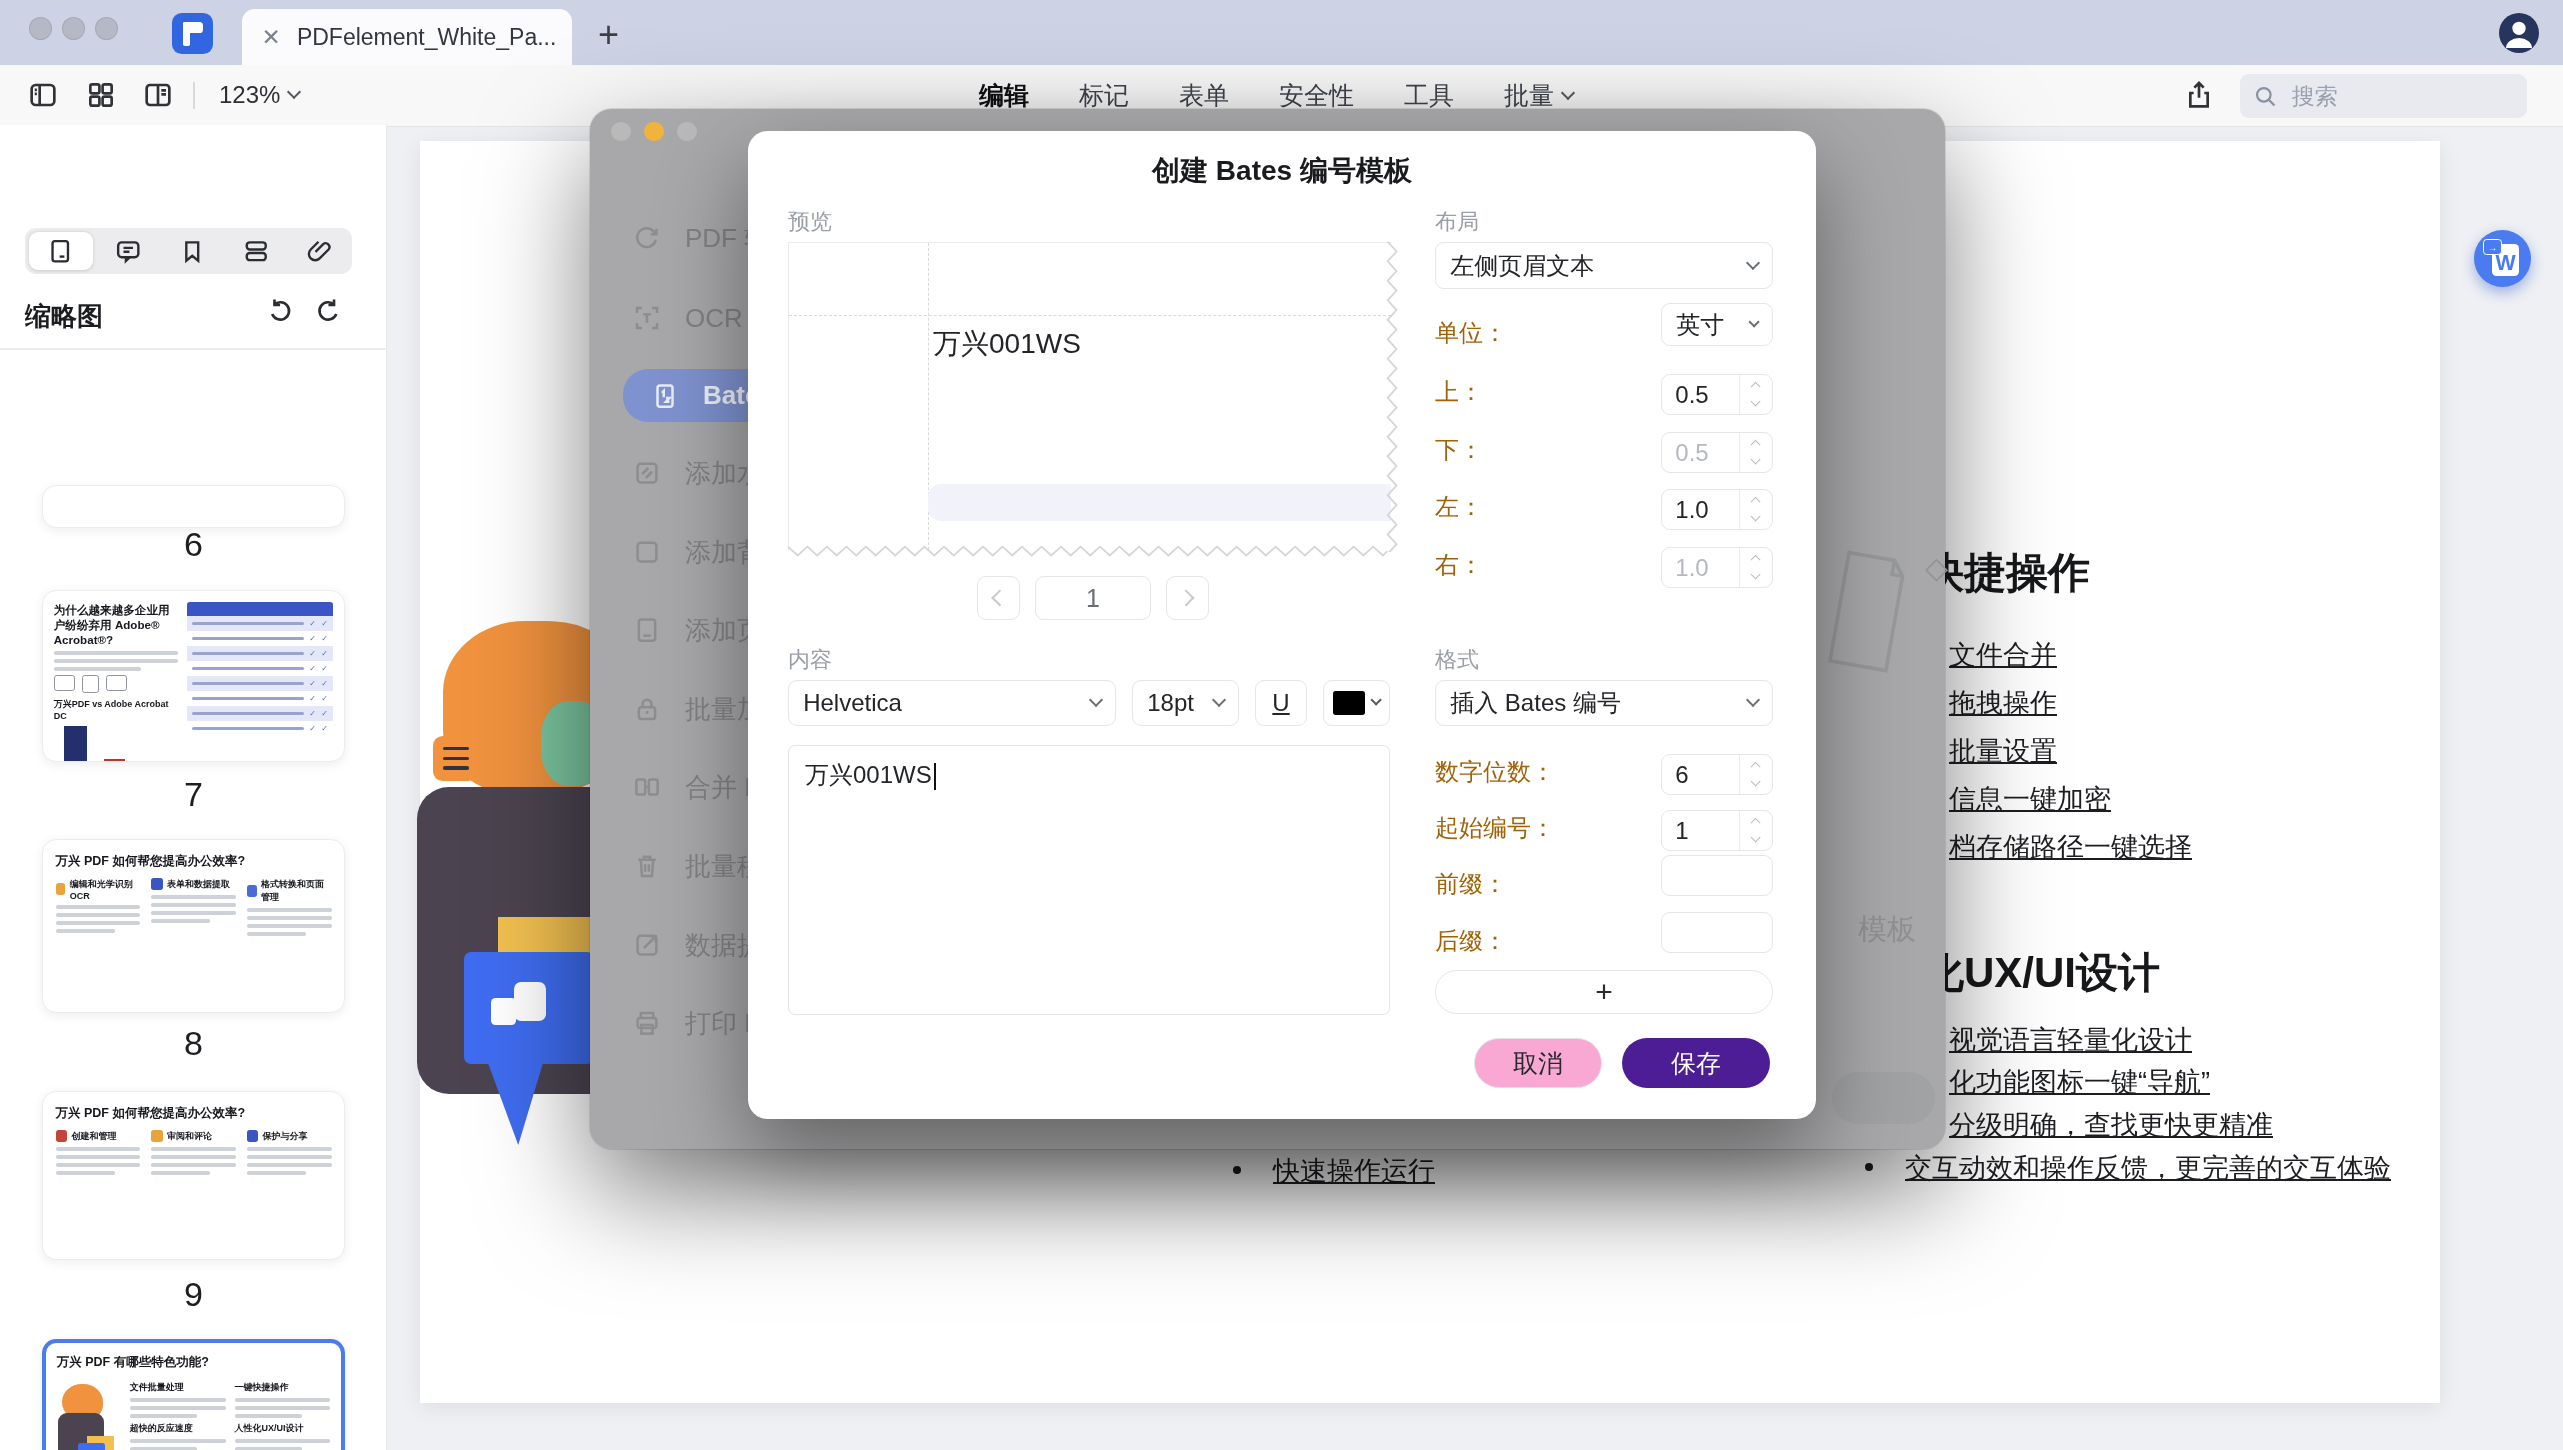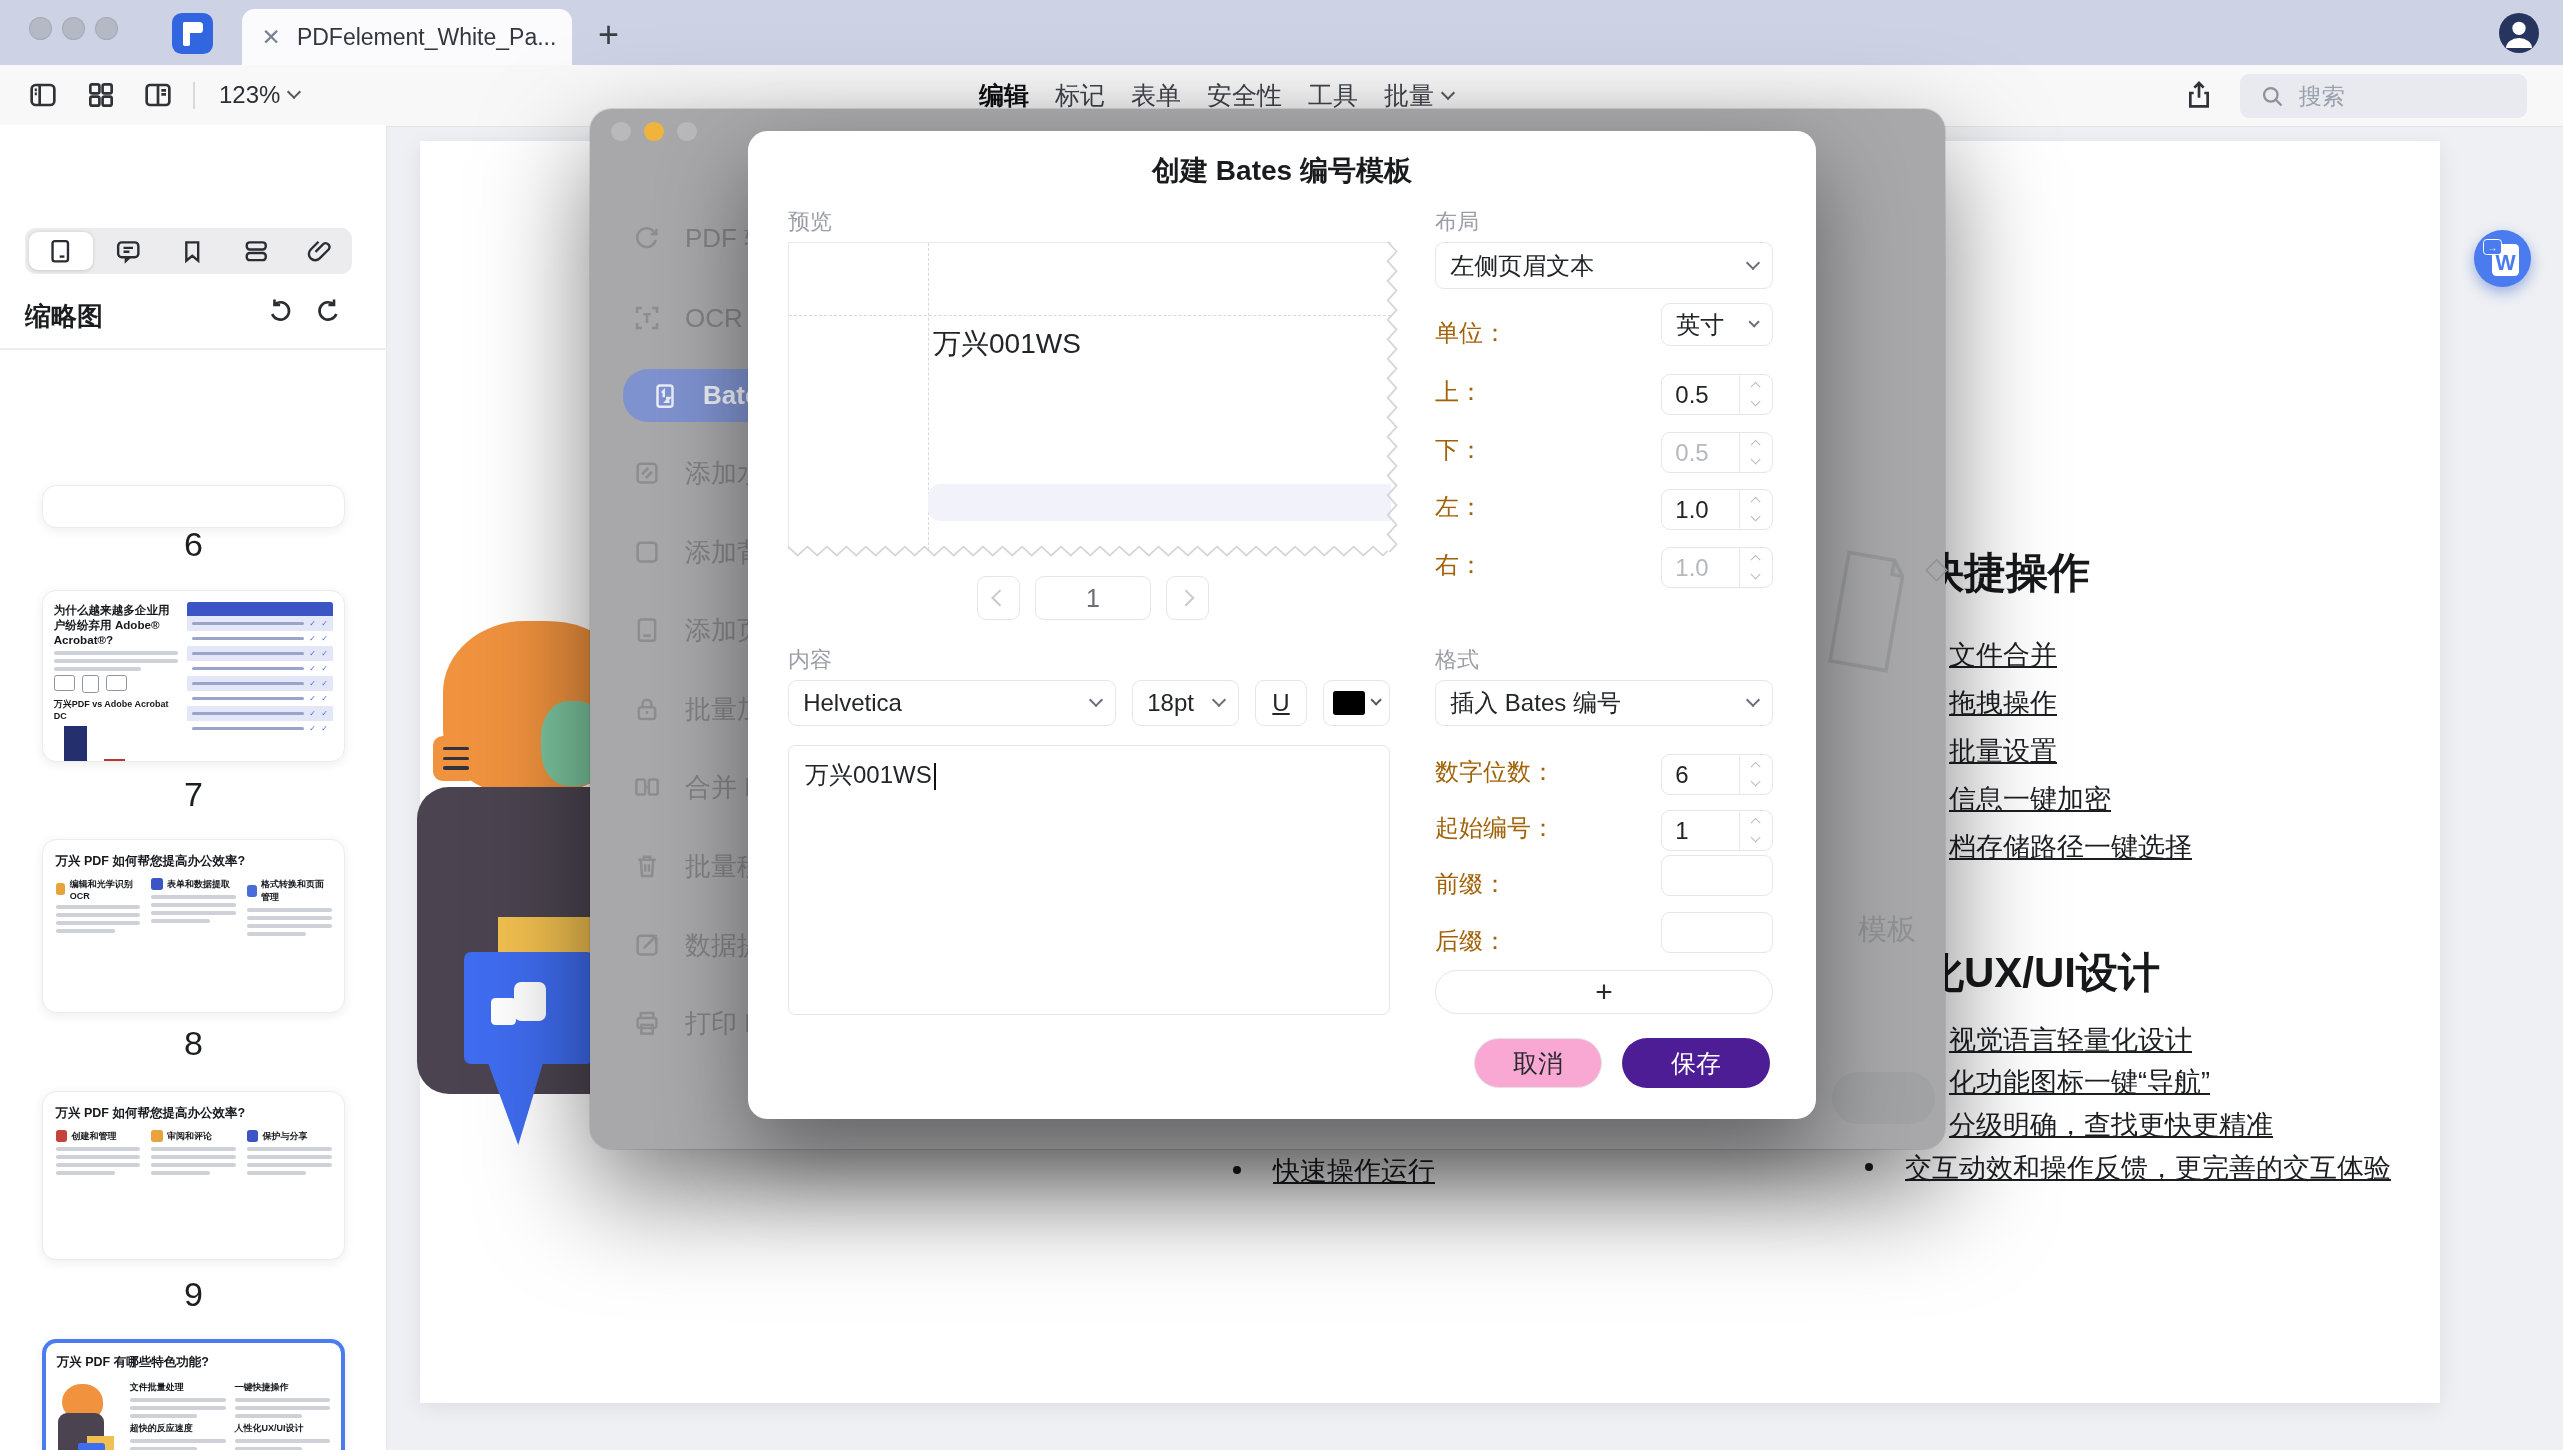--- a/index.html
+++ b/index.html
@@ -16,26 +16,26 @@
   .tabicon .f1{position:absolute;left:10.7px;top:9px;width:7.1px;height:24px;background:#fff;border-radius:1.8px;}
   .tabicon .f2{position:absolute;left:10.7px;top:9px;width:20.5px;height:11.6px;background:#fff;border-radius:1.8px 3.6px 3.6px 1.8px;}
   .tabclose{color:#7b8091;font-size:23px;line-height:1;}
   .tabtitle{color:#33363e;font-size:23px;white-space:nowrap;}
   .newtab{position:absolute;left:598px;top:14.2px;font-size:36px;color:#3c3f46;font-weight:300;}
   .avatar{position:absolute;left:2499px;top:12.5px;width:40px;height:40px;border-radius:50%;background:#27355e;overflow:hidden;}
   .toolbar{position:absolute;left:0;top:65px;width:2563px;height:61px;background:#f8f8f9;border-bottom:1.8px solid #e4e4e7;}
   .tico{position:absolute;top:14.2px;width:32px;height:32px;color:#303237;}
   .tdivider{position:absolute;left:193px;top:17px;width:1.8px;height:27px;background:#d9d9dd;}
   .zoomctl{position:absolute;left:219px;top:16px;font-size:24px;color:#2c2e33;display:flex;align-items:center;gap:9px;}
-  .menus{position:absolute;left:979px;top:0;height:61px;display:flex;align-items:center;gap:26px;}
+  .menus{position:absolute;left:979px;top:0;height:61px;display:flex;align-items:center;gap:50px;}
   .menu{font-size:25px;color:#3f434b;display:flex;align-items:center;gap:9px;}
   .menu.active{font-weight:bold;color:#101114;}
   .chev{display:inline-block;width:8px;height:8px;border-right:2.1px solid #55585f;border-bottom:2.1px solid #55585f;transform:rotate(45deg);margin-top:-5.3px;}
   .search{position:absolute;left:2240px;top:9px;width:287px;height:44px;background:#e8eaf0;border-radius:9px;
-          display:flex;align-items:center;gap:10.7px;padding:0 19px;box-sizing:border-box;}
+          display:flex;align-items:center;gap:10.7px;padding:0 12px;box-sizing:border-box;}
   .search input{border:none;outline:none;background:transparent;font-size:23px;color:#3b3e45;width:196px;font-family:inherit;}
   .search input::placeholder{color:#9aa0ac;}
   
   .sidebar{position:absolute;left:0;top:125px;width:387px;height:1325px;background:#ffffff;border-right:1.8px solid #e7e7ea;box-sizing:border-box;}
   .seg{position:absolute;left:25px;top:103px;width:327px;height:46px;background:#ececef;border-radius:10.7px;display:flex;}
   .segcell{flex:1;display:flex;align-items:center;justify-content:center;color:#2b2d32;}
   .segcell.on{background:#fff;border-radius:9px;margin:3.6px;box-shadow:0 0.9px 3.6px rgba(0,0,0,.15);}
   .paneltitle{position:absolute;left:25px;top:174px;font-size:26px;font-weight:bold;color:#1c1d20;}
   .histico{position:absolute;top:171px;width:28.5px;height:28.5px;color:#2b2d31;}
   .sidediv{position:absolute;left:0;top:223px;width:387px;height:1.8px;background:#ededf0;}

